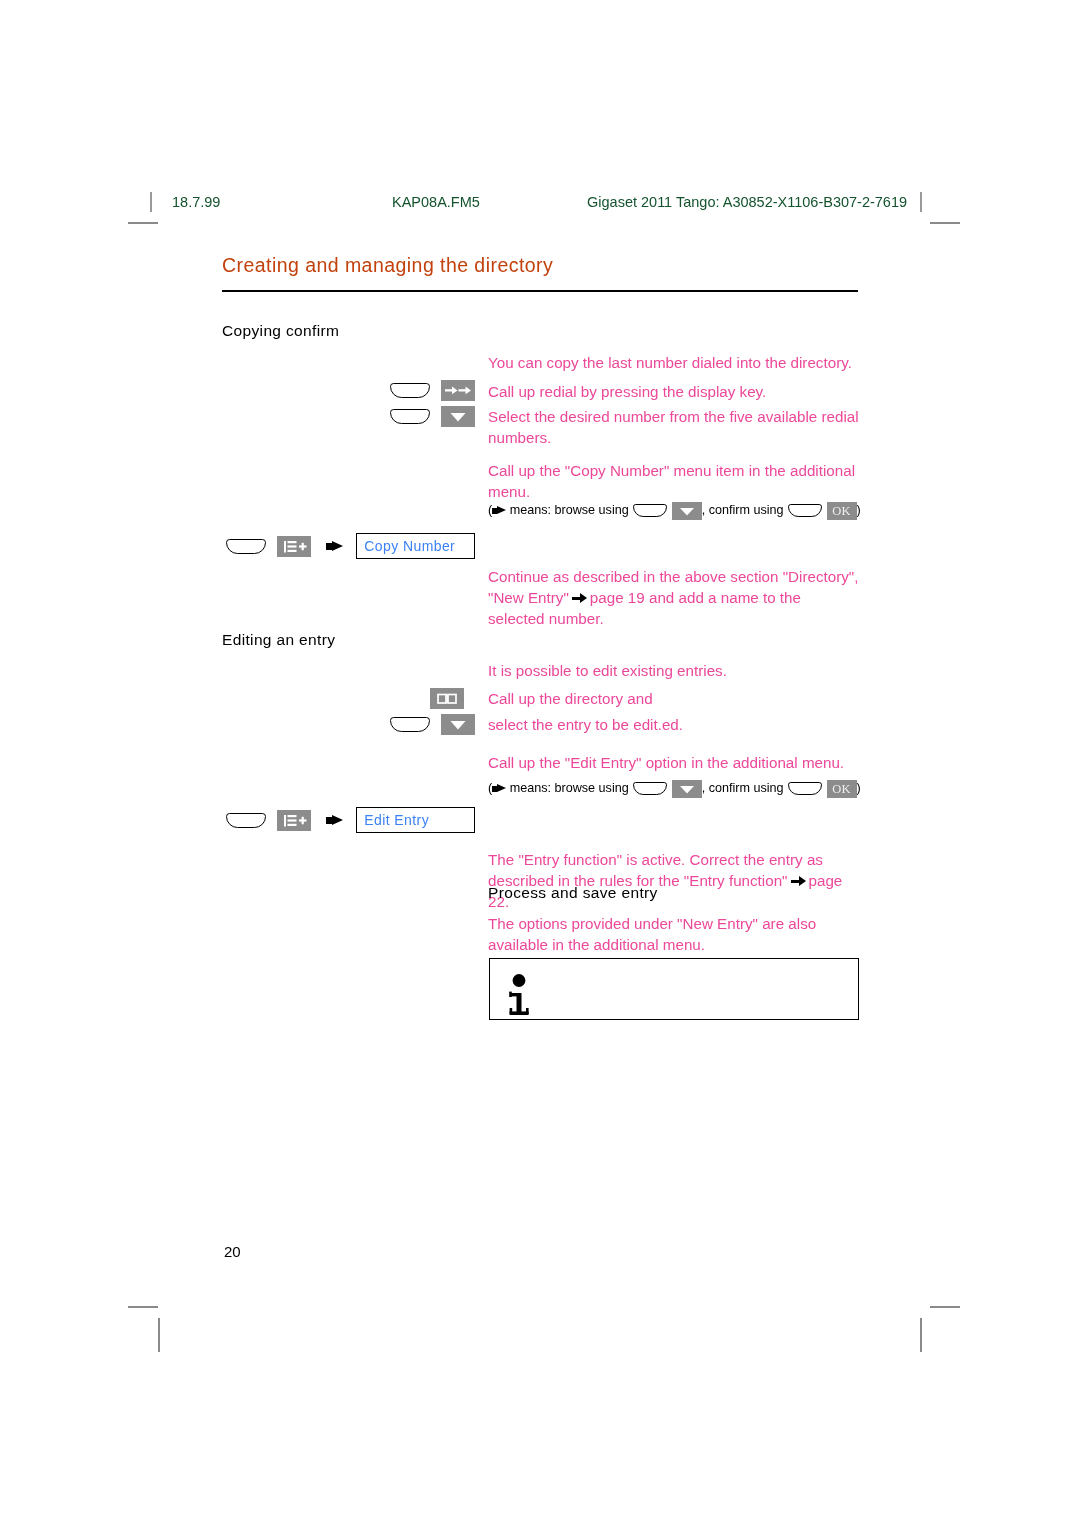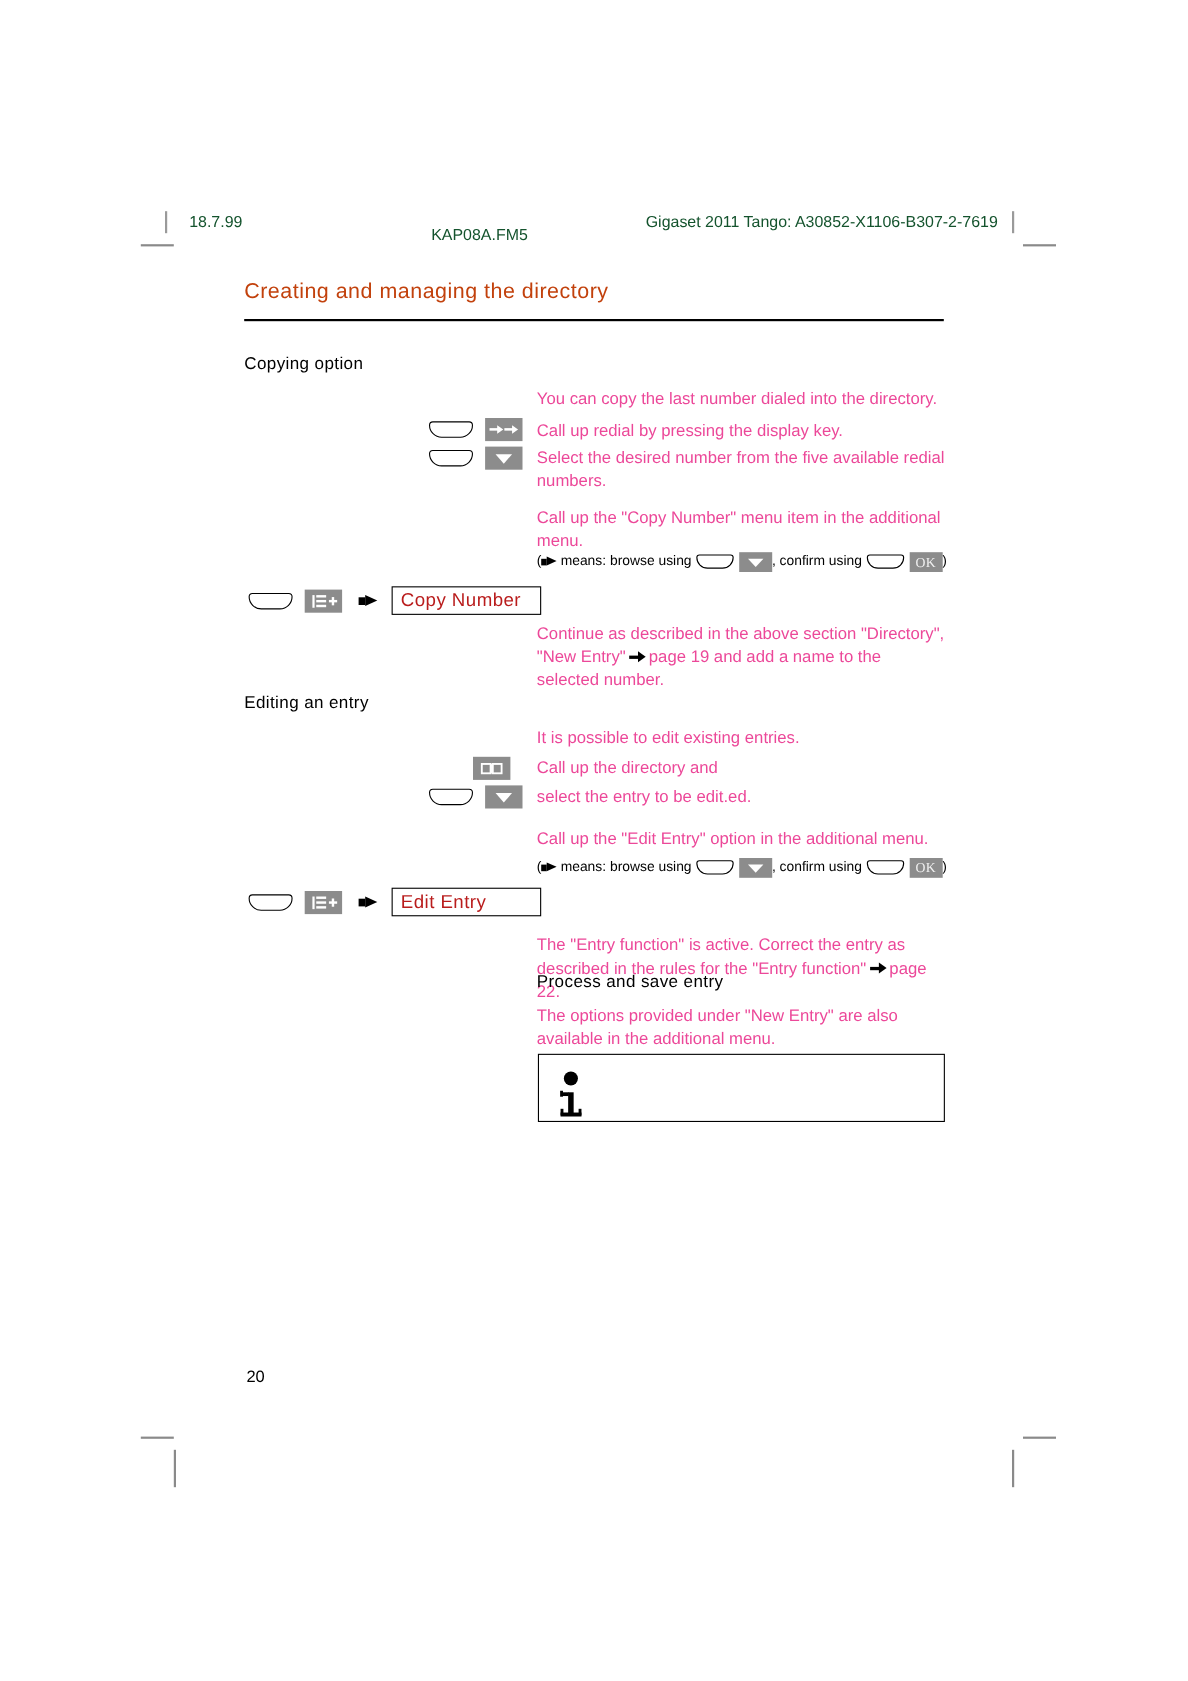--- a/index.html
+++ b/index.html
@@ -35,21 +35,21 @@
     color: #14532d;
   }
   .running-head .rh-bar {
     position: absolute;
     top: 0px;
     width: 2px;
     height: 20px;
     background: #9a9a9a;
   }
   .rh-date   { position: absolute; left: 22px;  top: 2px; }
-  .rh-file   { position: absolute; left: 242px; top: 2px; margin-top: 12px; }
+  .rh-file   { position: absolute; left: 242px; top: 2px; }
   .rh-doc    { position: absolute; left: 437px; top: 2px; white-space: nowrap; }
 
   
   .chapter-title {
     position: absolute;
     left: 222px;
     top: 254px;
     font-size: 19.5px;
     letter-spacing: 0.45px;
     color: #c2410c;
@@ -160,26 +160,26 @@
   }
 
   
   .menu-box {
     display: inline-block;
     vertical-align: middle;
     border: 1.4px solid #000;
     background: #ffffff;
     box-sizing: border-box;
     height: 26px;
-    width: 136px;
+    width: 119px;
     line-height: 24px;
     padding-left: 7px;
-    font-size: 17px;
+    font-size: 14px;
     letter-spacing: 0.4px;
-    color: #b91c1c;
+    color: #3b82f6;
   }
 
   
   .arrow-inline {
     display: inline-block;
     vertical-align: -1px;
     position: relative;
     width: 15px;
     height: 11px;
   }
@@ -245,21 +245,21 @@
   <div class="rh-bar" style="left:0px;"></div>
   <div class="rh-bar" style="left:770px;"></div>
   <div class="rh-date">18.7.99</div>
   <div class="rh-file">KAP08A.FM5</div>
   <div class="rh-doc">Gigaset 2011 Tango: A30852-X1106-B307-2-7619</div>
 </div>
 
 <div class="chapter-title">Creating and managing the directory</div>
 <div class="title-rule"></div>
 
-<div class="sec-head" style="left:222px; top:322px;">Copying option</div>
+<div class="sec-head" style="left:222px; top:322px;">Copying confirm</div>
 
 <div class="body-text" style="left:488px; top:352px; width:372px;">You can copy the last number dialed into the directory.</div>
 
 <div class="keyrow" style="left:390px; top:380px;">
   <span class="softkey"></span>
   <span class="chip" style="margin-left:7px;">
     <svg width="34" height="21" viewBox="0 0 34 21">
       <g fill="#ffffff">
         <rect x="4" y="9.2" width="8" height="2.3"></rect>
         <polygon points="11,6.5 16.5,10.4 11,14.3"></polygon>

